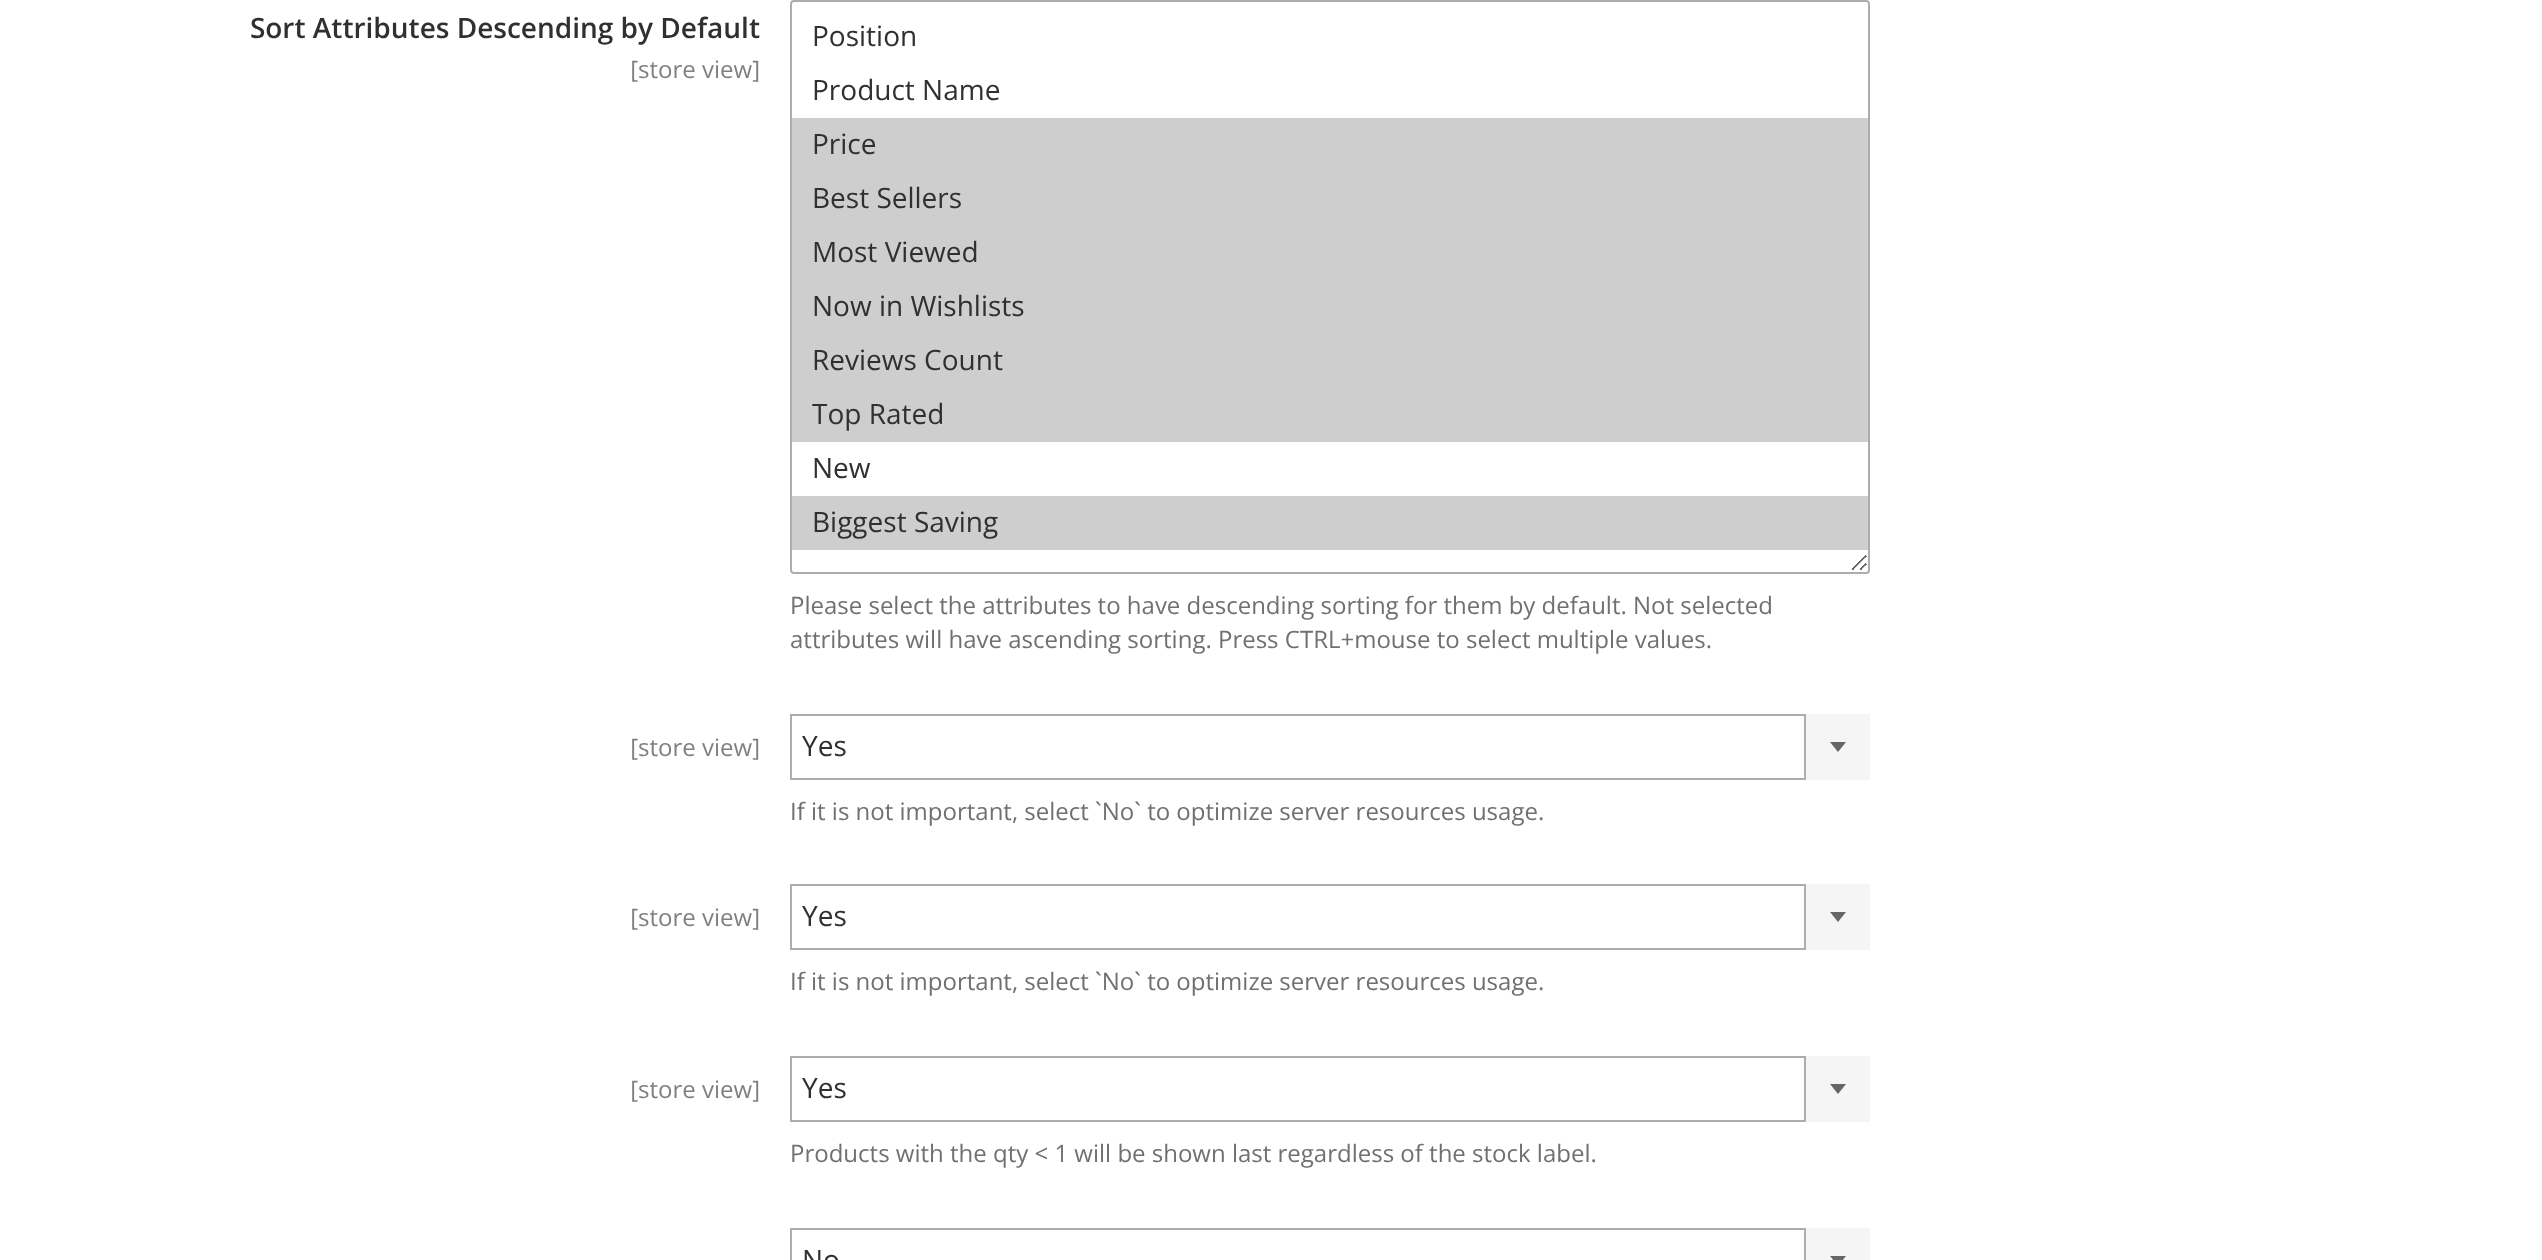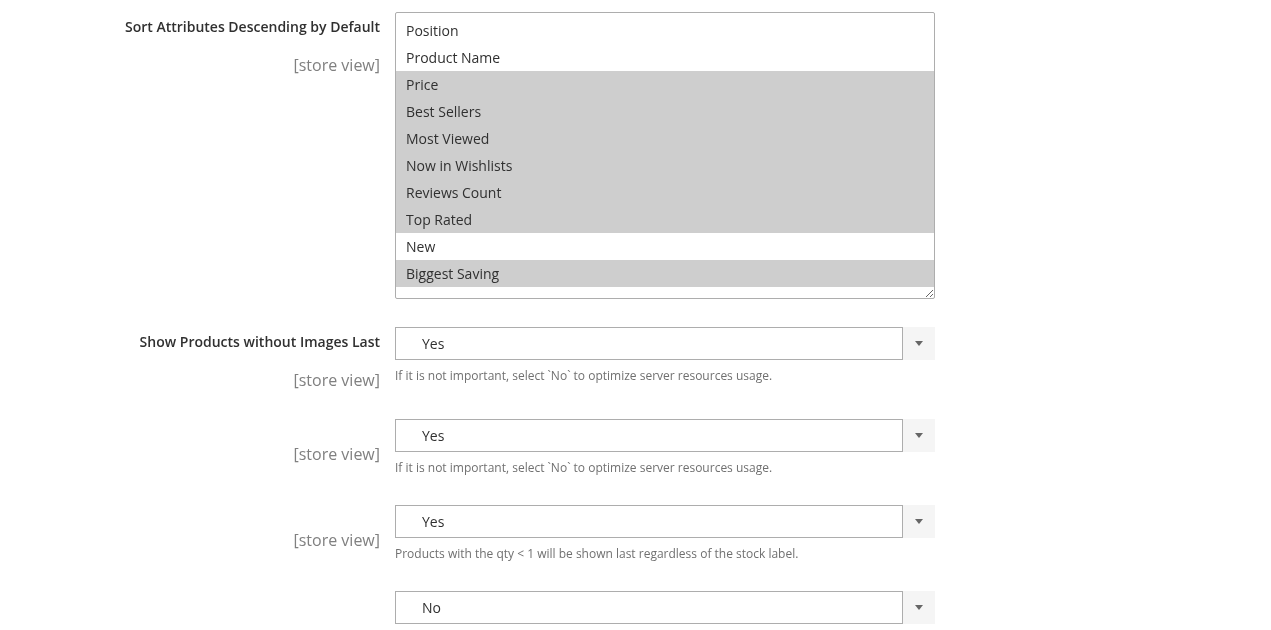--- a/index.html
+++ b/index.html
@@ -26,24 +26,24 @@
       padding-top: 6px;
     }
     .field-label {
       font-weight: 600;
       font-size: 14px;
       color: #303030;
       display: block;
       line-height: 1.3;
     }
     .scope-label {
-      font-size: 16px;
+      font-size: 12px;
       color: #808080;
       display: block;
-      margin-top: 18px;
+      margin-top: 2px;
     }
     .control-col {
       width: 540px;
     }
     .multiselect {
       width: 100%;
       height: 287px;
       border: 1px solid #adadad;
       padding: 4px 0;
       font-size: 14px;
@@ -58,21 +58,21 @@
       line-height: 1.9;
     }
     .select-wrapper {
       position: relative;
       width: 100%;
     }
     .select {
       width: 100%;
       height: 33px;
       border: 1px solid #adadad;
-      padding: 0 40px 0 26px;
+      padding: 0 40px 0 5px;
       font-size: 14px;
       font-family: inherit;
       background: #ffffff;
       appearance: none;
       -webkit-appearance: none;
       -moz-appearance: none;
       cursor: pointer;
       color: #303030;
     }
     .select-arrow {
@@ -96,21 +96,20 @@
       border-right: 4px solid transparent;
       border-top: 5px solid #666;
     }
     .field-note {
       font-size: 12px;
       color: #707070;
       margin-top: 8px;
       line-height: 1.4;
     }
     .first-row {
-      padding-top: 12px;
     }
   </style>
 </head>
 <body>
 
 <div class="field-row first-row">
   <div class="label-col">
     <span class="field-label">Sort Attributes Descending by Default</span>
     <span class="scope-label">[store view]</span>
   </div>
@@ -120,26 +119,26 @@
       <option>Product Name</option>
       <option selected="">Price</option>
       <option selected="">Best Sellers</option>
       <option selected="">Most Viewed</option>
       <option selected="">Now in Wishlists</option>
       <option selected="">Reviews Count</option>
       <option selected="">Top Rated</option>
       <option>New</option>
       <option selected="">Biggest Saving</option>
     </select>
+    <div class="field-note">Please select the attributes to have descending sorting for them by default. Not selected attributes will have ascending sorting. Press CTRL+mouse to select multiple values.</div>
   </div>
 </div>
 
 <div class="field-row">
   <div class="label-col">
-    <span class="field-label">Show Products without Images Last</span>
     <span class="scope-label">[store view]</span>
   </div>
   <div class="control-col">
     <div class="select-wrapper">
       <select class="select">
         <option selected="">Yes</option>
       </select>
       <span class="select-arrow"></span>
     </div>
     <div class="field-note">If it is not important, select `No` to optimize server resources usage.</div>

